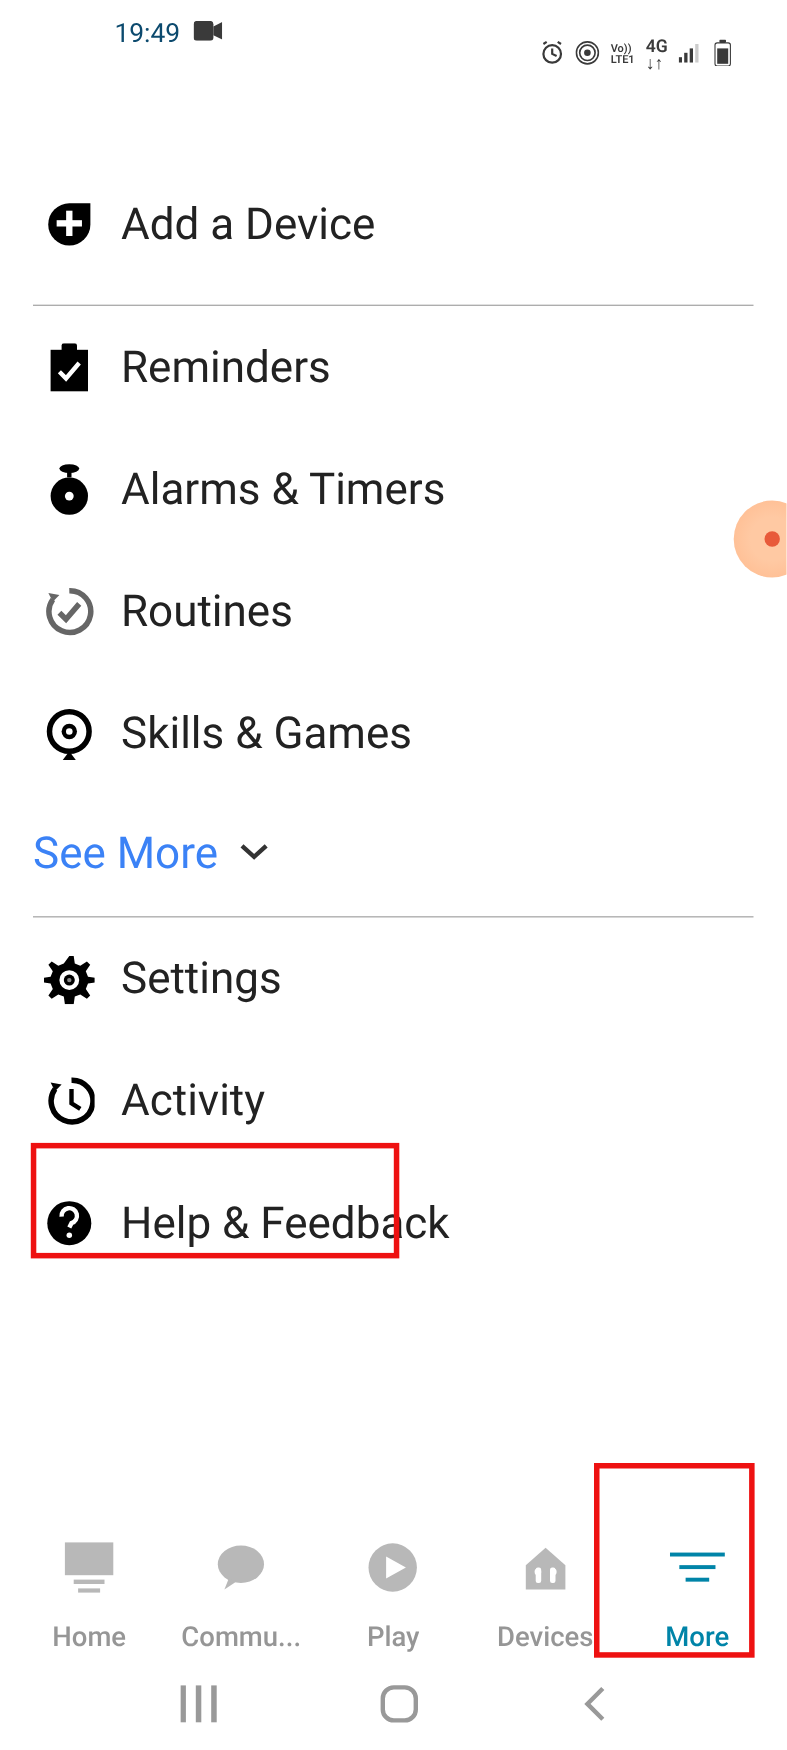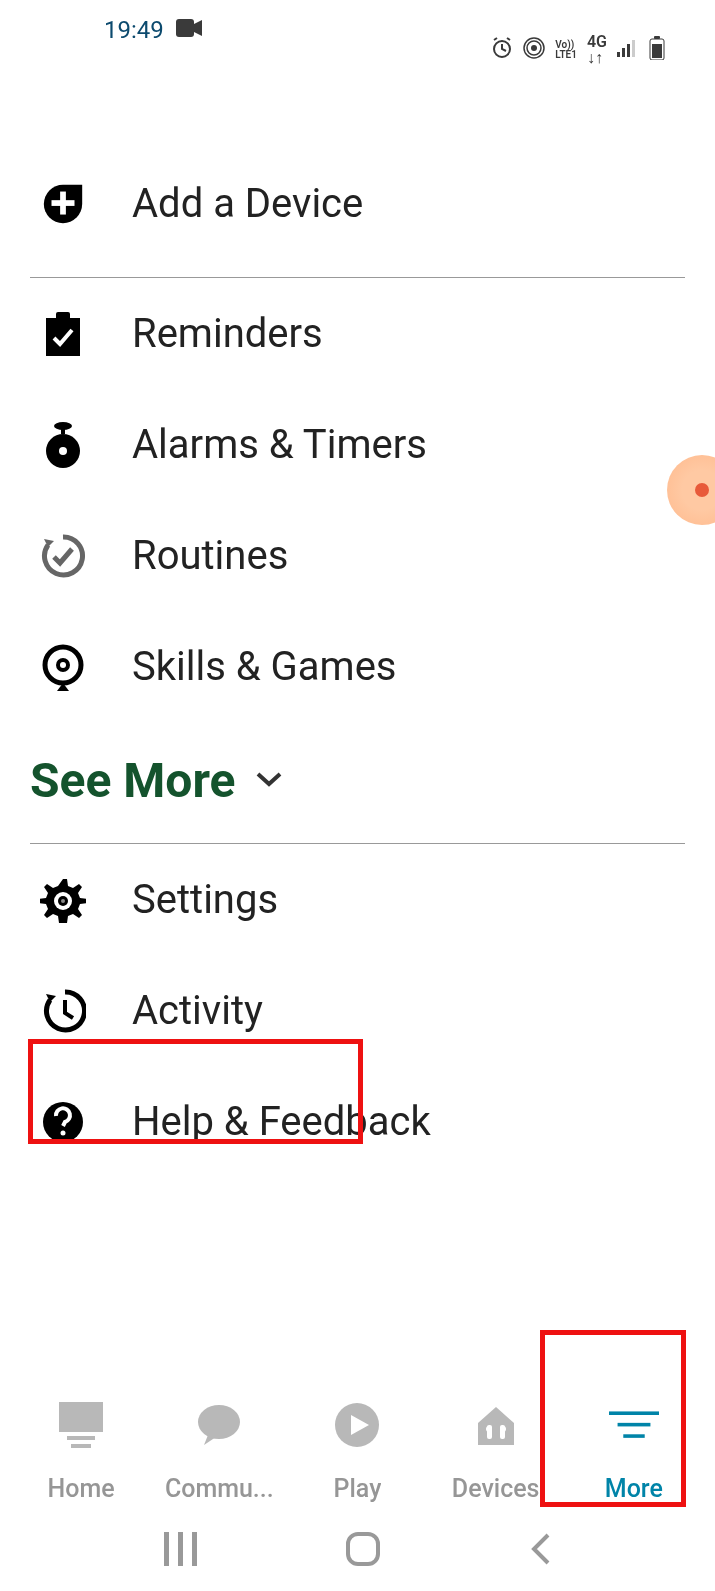--- a/index.html
+++ b/index.html
@@ -35,21 +35,21 @@
       margin-top: 39px;
     }
     .status-icon { color: #3a3a3a; }
     .content {
       padding: 88px 30px 0 30px;
     }
     .menu-item {
       display: flex;
       align-items: center;
       padding: 32px 10px;
-      gap: 46px;
+      gap: 24px;
     }
     .add-device-item {
       padding-bottom: 50px;
     }
     .menu-icon {
       width: 46px;
       height: 46px;
       display: flex;
       align-items: center;
       justify-content: center;
@@ -65,23 +65,23 @@
       background: #999;
       margin: 0 0;
     }
     .see-more {
       display: flex;
       align-items: center;
       padding: 30px 0 34px 0;
       gap: 18px;
     }
     .see-more-label {
-      font-size: 48px;
-      color: #14532d;
-      font-weight: 700;
+      font-size: 40px;
+      color: #3b82f6;
+      font-weight: 400;
     }
     .highlight-box {
       position: absolute;
       border: 5px solid #ee1111;
       pointer-events: none;
     }
     .highlight-settings {
       left: 28px; top: 1039px; width: 335px; height: 105px;
     }
     .highlight-more {

